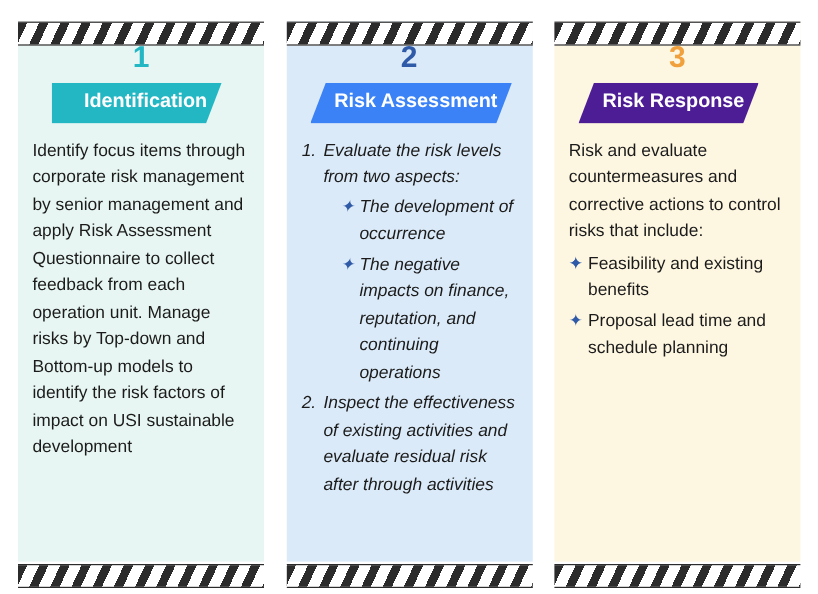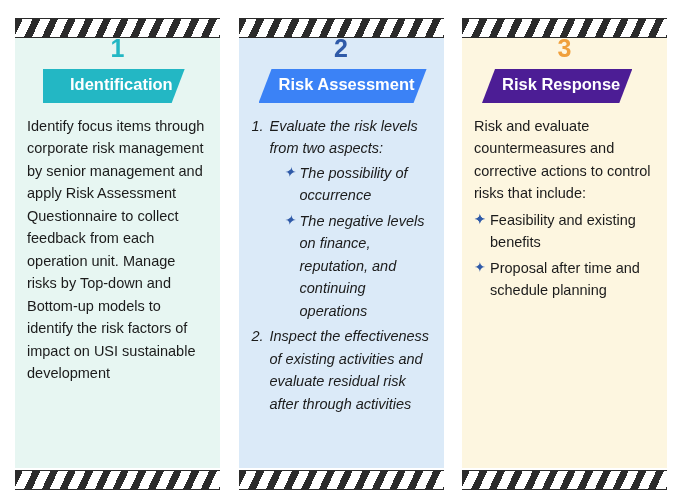--- a/index.html
+++ b/index.html
@@ -172,22 +172,22 @@
       <div class="col-inner">
         <div class="num" id="num-2" style="color: rgb(47, 90, 168);">2</div>
         <div class="ribbon-wrap">
           <div class="ribbon r-right" id="ribbon-2" style="background: #3b82f6;">Risk Assessment</div>
         </div>
         <div class="body-text">
           <ol class="num-list">
             <li>
               <span>Evaluate the risk levels from two aspects:</span>
               <ul class="bullet-list">
-                <li><span class="dia" style="color: rgb(47, 90, 168);">✦</span><span>The possibility of occurrence</span></li>
-                <li><span class="dia" style="color: rgb(47, 90, 168);">✦</span><span>The negative levels on finance, reputation, and continuing operations</span></li>
+                <li><span class="dia" style="color: rgb(47, 90, 168);">✦</span><span>The development of occurrence</span></li>
+                <li><span class="dia" style="color: rgb(47, 90, 168);">✦</span><span>The negative impacts on finance, reputation, and continuing operations</span></li>
               </ul>
             </li>
             <li>
               <span>Inspect the effectiveness of existing activities and evaluate residual risk after through activities</span>
             </li>
           </ol>
         </div>
       </div>
     </div>
   </div>
@@ -199,20 +199,20 @@
       <div class="col-inner">
         <div class="num" id="num-3" style="color: rgb(240, 160, 60);">3</div>
         <div class="ribbon-wrap">
           <div class="ribbon r-right" id="ribbon-3" style="background: #4c1d95;">Risk Response</div>
         </div>
         <div class="body-text">
           <p class="para">Risk and evaluate countermeasures and corrective actions to control risks that include:</p>
           <ul class="bullet-list top-bullets">
             <li><span class="dia" style="color: rgb(47, 90, 168);">✦</span></li>
             <li><span class="dia" style="color: rgb(47, 90, 168);">✦</span><span>Feasibility and existing benefits</span></li>
-            <li><span class="dia" style="color: rgb(47, 90, 168);">✦</span><span>Proposal after time and schedule planning</span></li>
+            <li><span class="dia" style="color: rgb(47, 90, 168);">✦</span><span>Proposal lead time and schedule planning</span></li>
           </ul>
         </div>
       </div>
     </div>
   </div>
 
 </div>
 
 </body></html>

